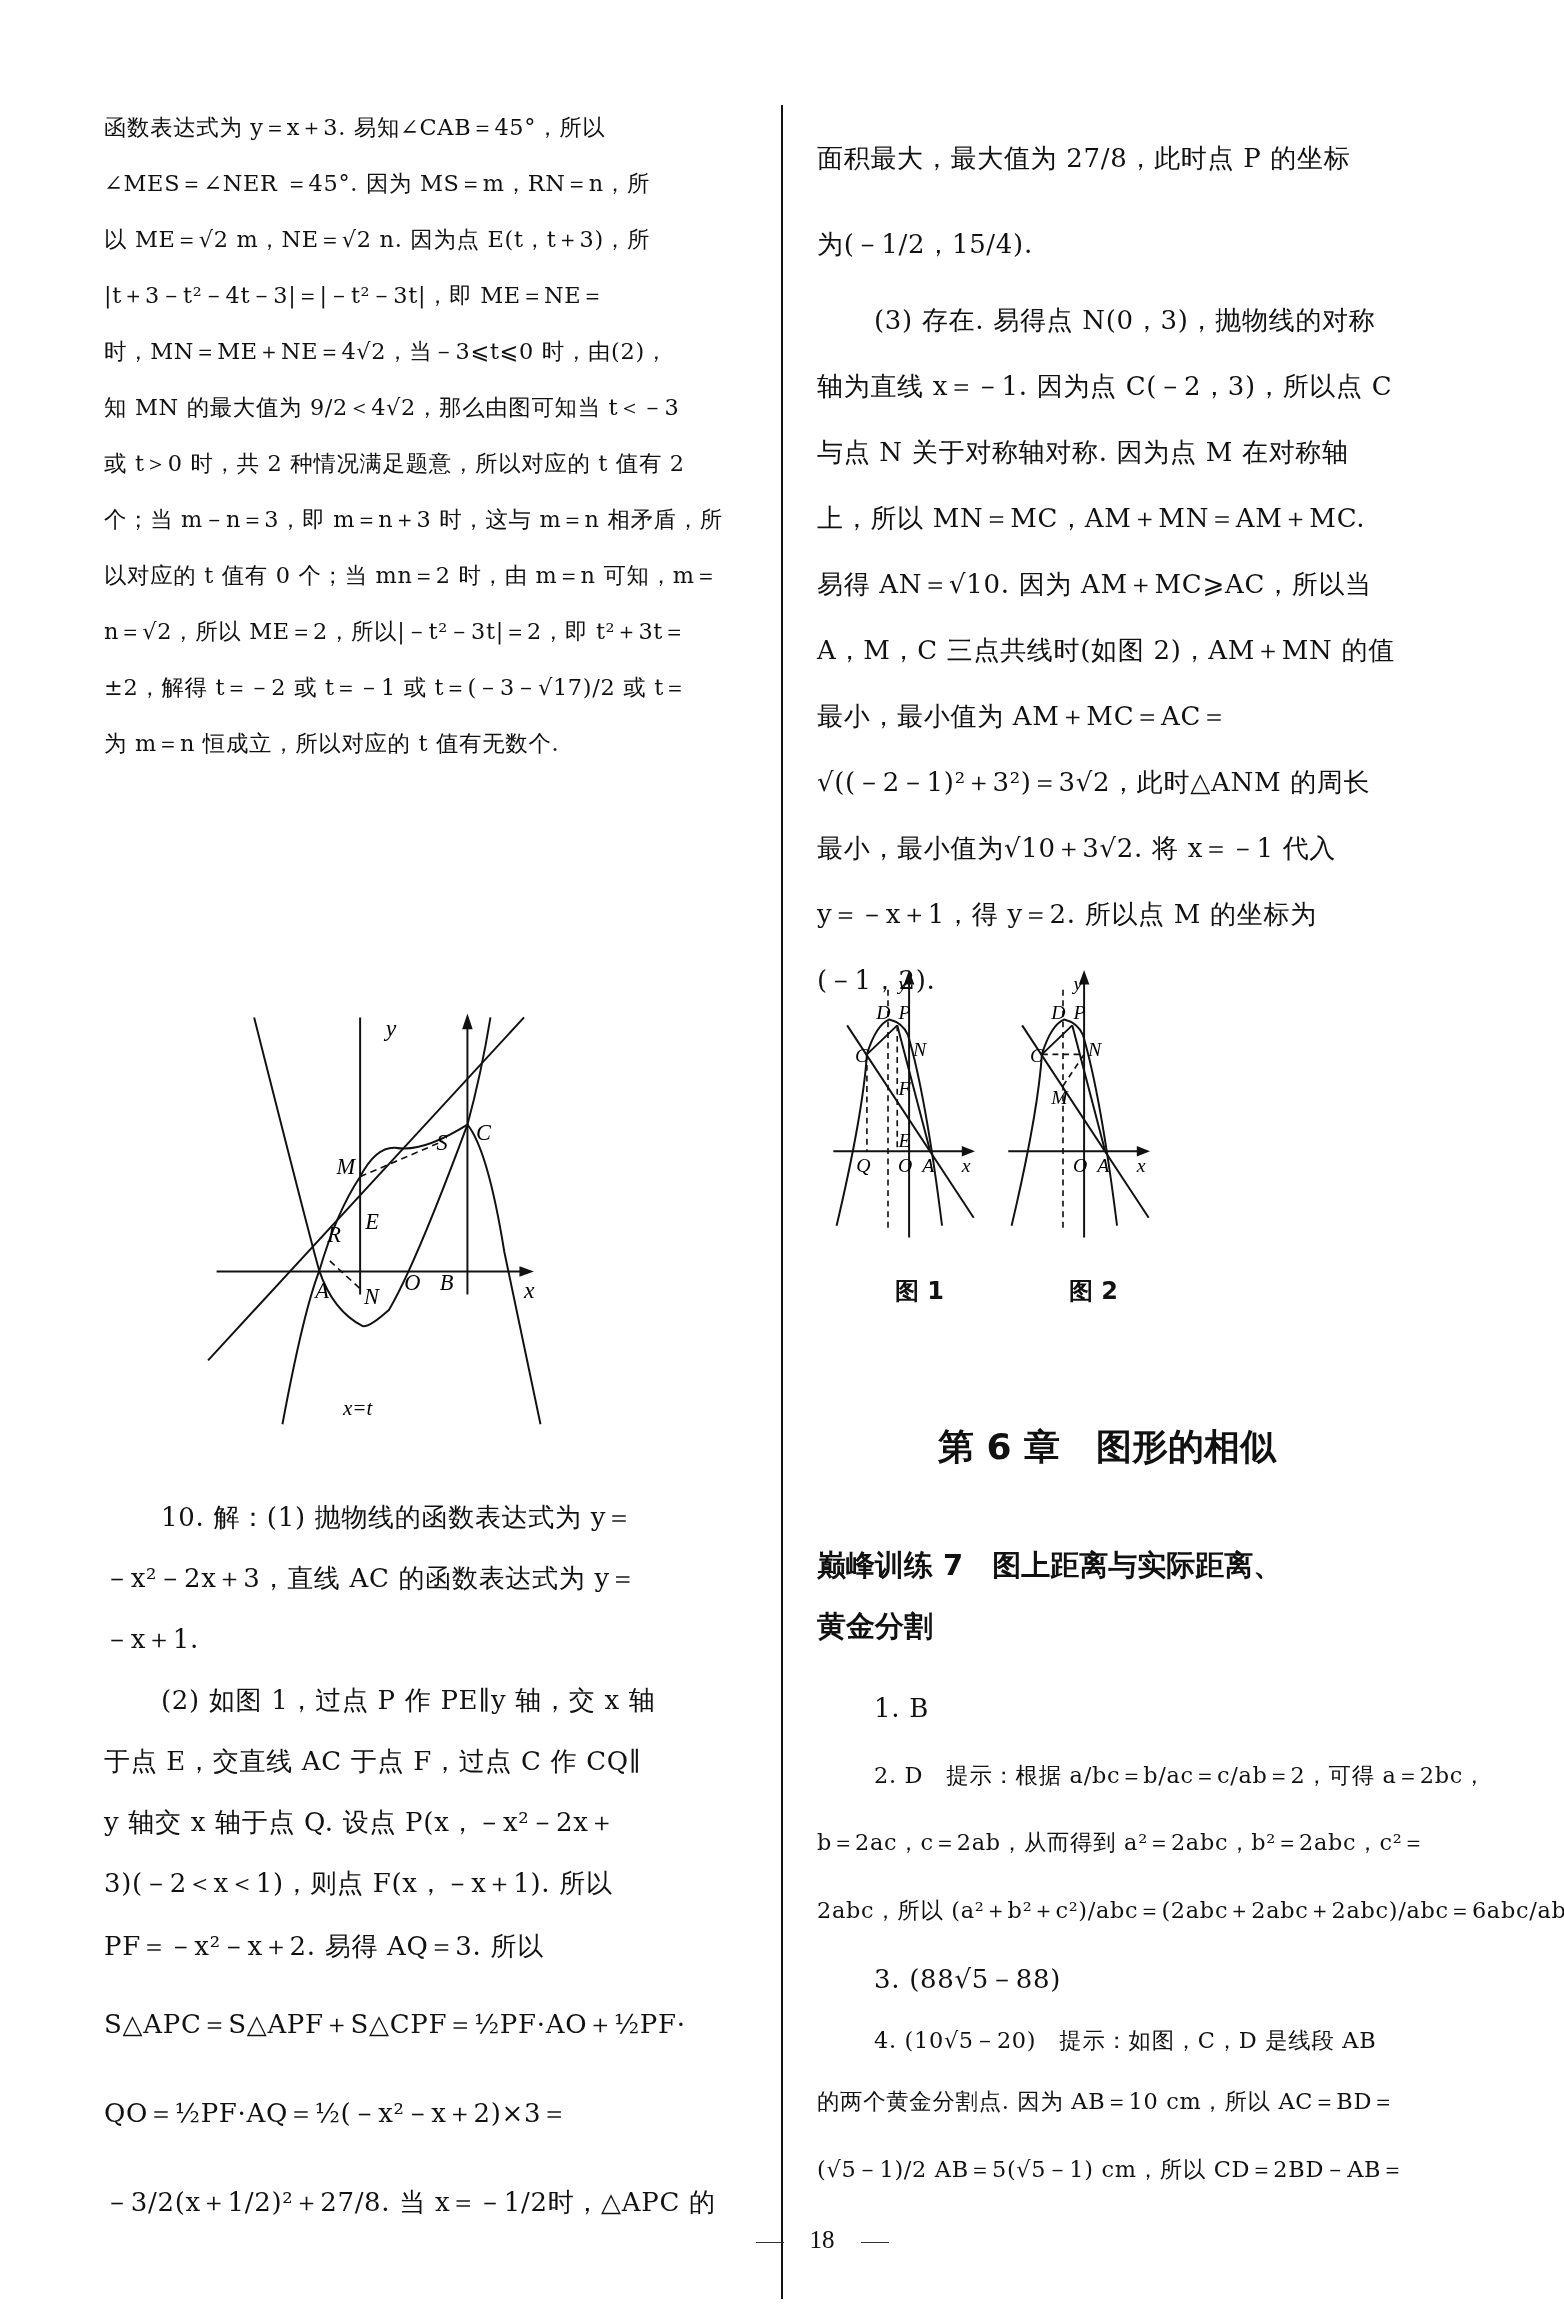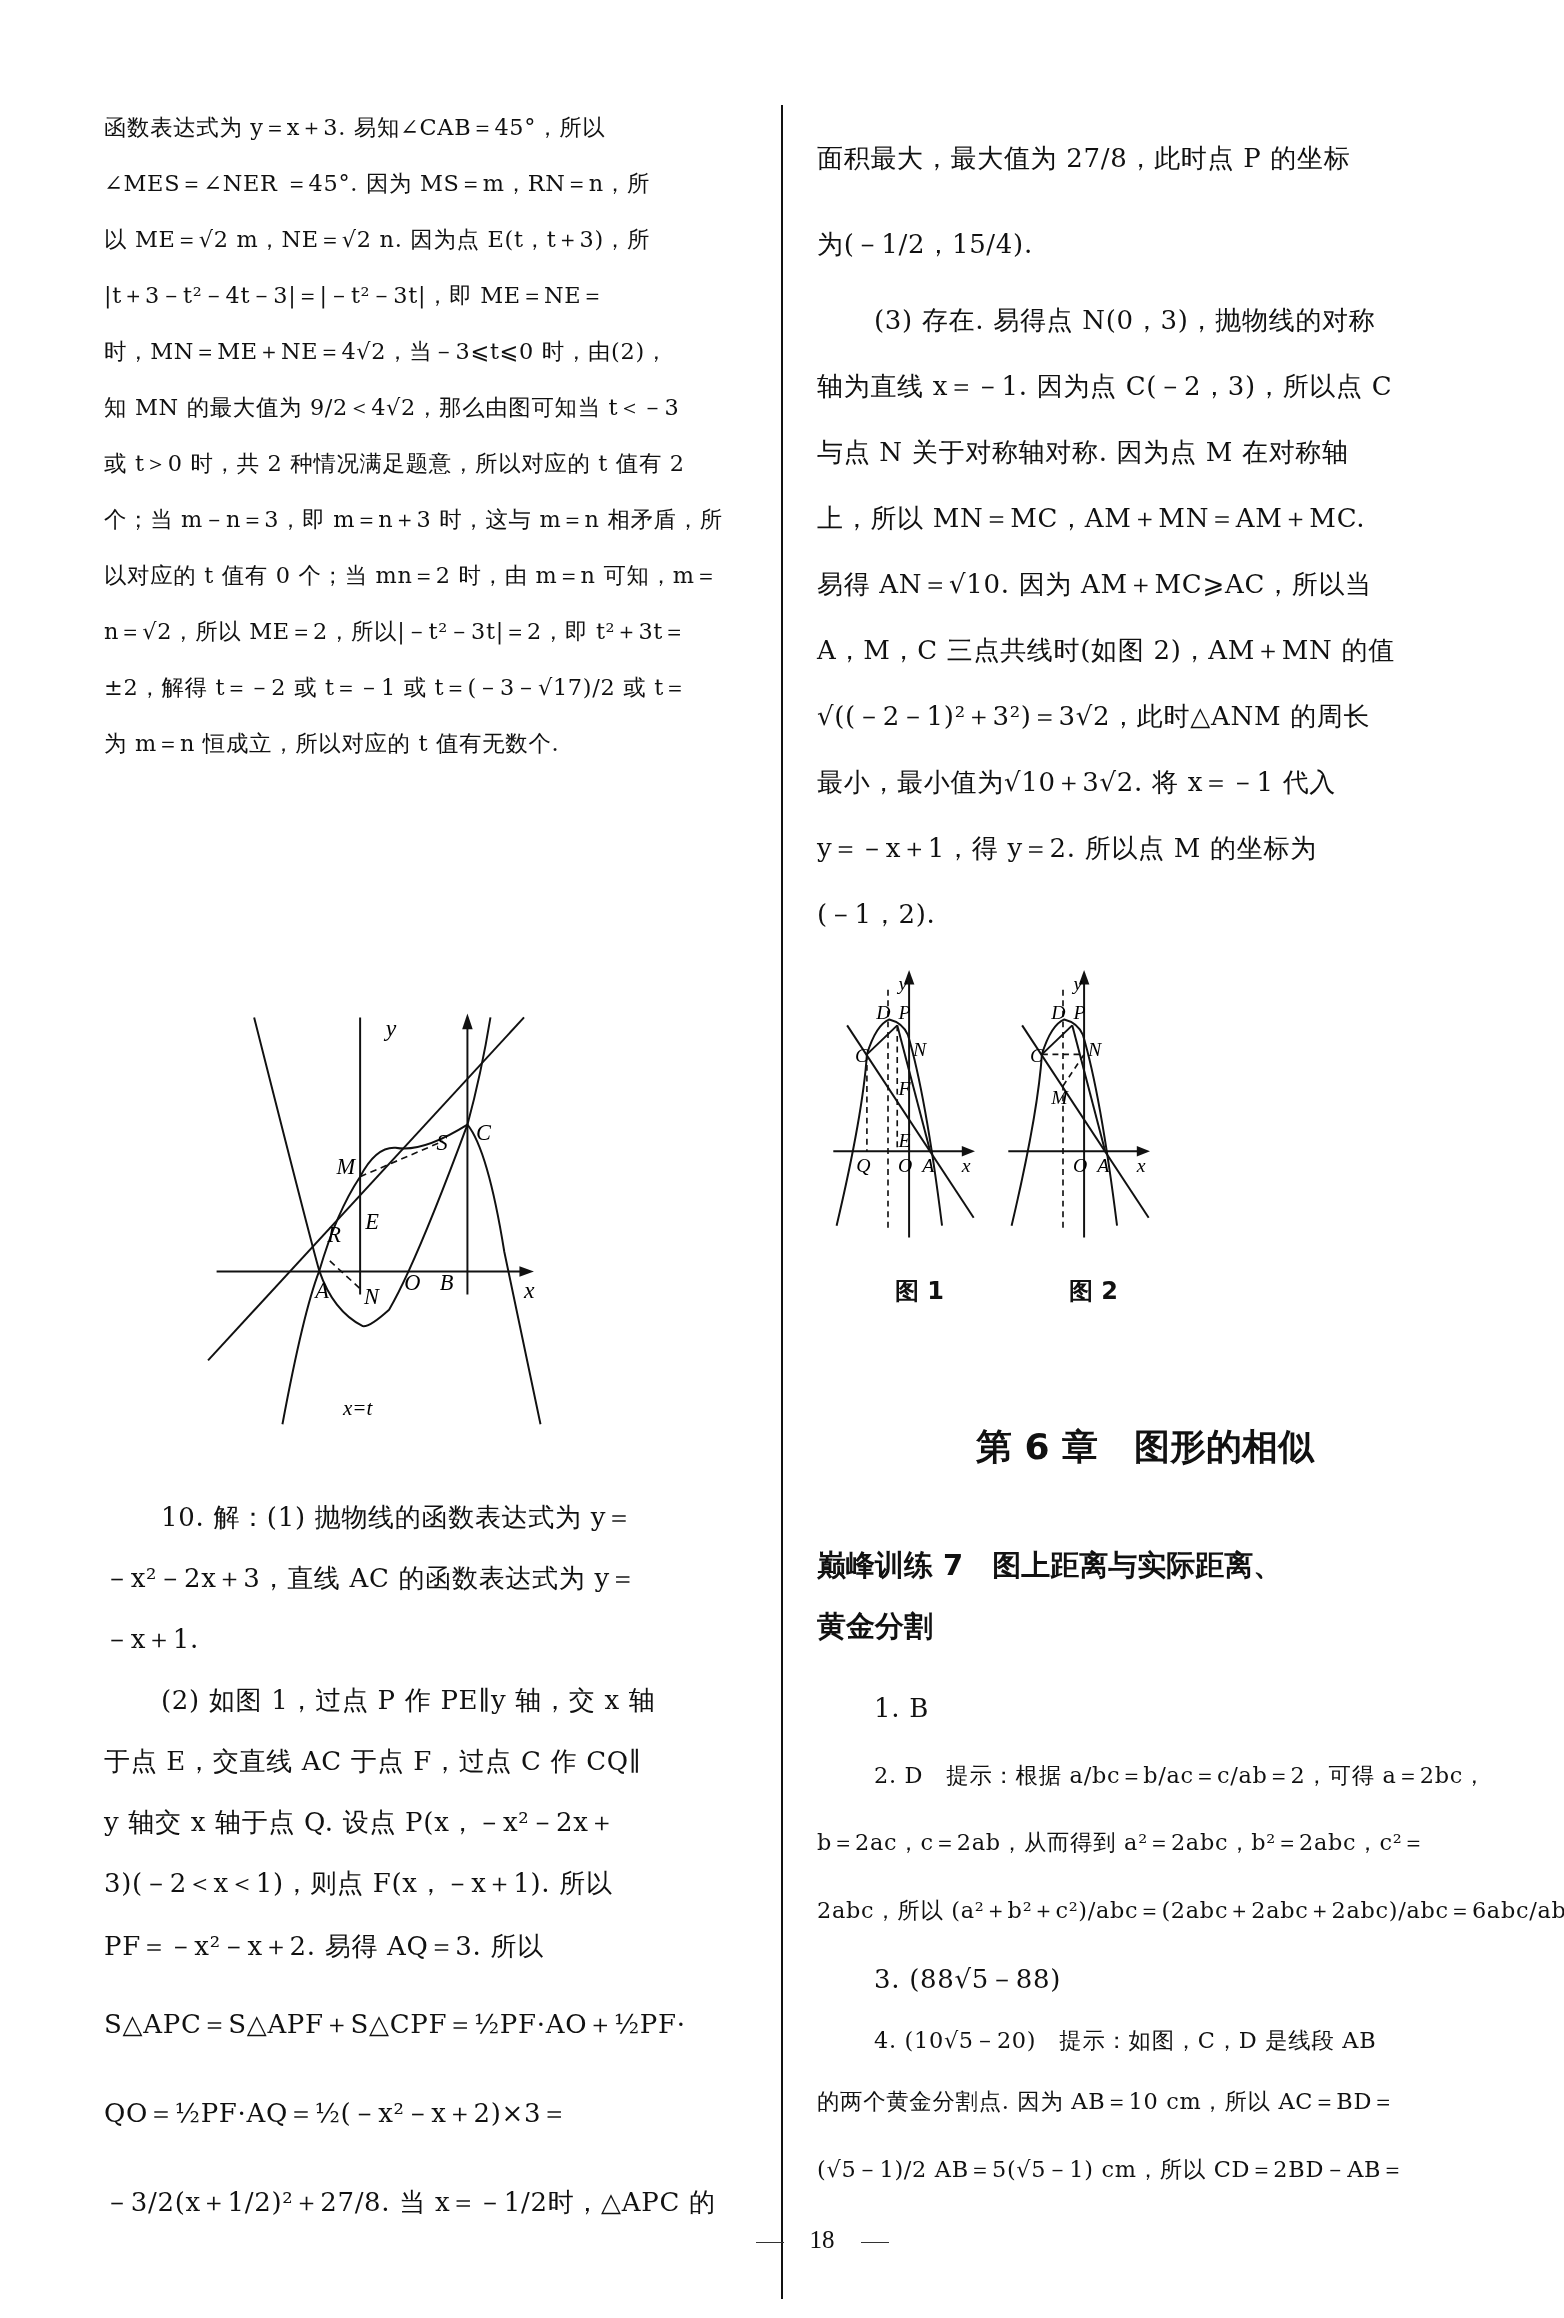--- a/index.html
+++ b/index.html
@@ -20,21 +20,21 @@
   .line {
     font-size: 26px; line-height: 1; height: 66px;
     display: flex; align-items: center; white-space: nowrap;
     text-align: justify; text-align-last: justify; letter-spacing: 0.7px;
   }
   #left .line { height: 56px; font-size: 22.4px; }
   .indent { padding-left: 57px; }
   .figure { position: absolute; }
   .fig-caption { position: absolute; font-family: "DejaVu Sans", sans-serif; font-weight: bold; font-size: 24px; }
   .chapter-title {
-    position: absolute; left: 817px; width: 656px; text-align: center;
+    position: absolute; left: 779px; width: 656px; text-align: center;
     font-family: "DejaVu Sans", sans-serif; font-weight: bold; font-size: 36px;
   }
   .section-title {
     position: absolute; left: 817px; width: 656px; 
     font-family: "DejaVu Sans", sans-serif; font-weight: bold; font-size: 29px; line-height: 61px;
   }
   .footer {
     position: absolute; left: 0; width: 1564px; top: 2226px; text-align: center;
     font-size: 25px; font-family: "Liberation Serif", serif; padding-left: 40px;
   }
@@ -111,20 +111,21 @@
 
 <div id="right" class="col" style="top:115px;">
   <div class="line" style="height:86px;">面积最大，最大值为 27/8，此时点 P 的坐标</div>
   <div class="line" style="height:86px;text-align-last:left;">为(－1/2，15/4).</div>
   <div class="line indent">(3) 存在. 易得点 N(0，3)，抛物线的对称</div>
   <div class="line">轴为直线 x＝－1. 因为点 C(－2，3)，所以点 C</div>
   <div class="line">与点 N 关于对称轴对称. 因为点 M 在对称轴</div>
   <div class="line">上，所以 MN＝MC，AM＋MN＝AM＋MC.</div>
   <div class="line">易得 AN＝√10. 因为 AM＋MC⩾AC，所以当</div>
   <div class="line">A，M，C 三点共线时(如图 2)，AM＋MN 的值</div>
+  <div class="line">最小，最小值为 AM＋MC＝AC＝</div>
   <div class="line">√((－2－1)²＋3²)＝3√2，此时△ANM 的周长</div>
   <div class="line">最小，最小值为√10＋3√2. 将 x＝－1 代入</div>
   <div class="line">y＝－x＋1，得 y＝2. 所以点 M 的坐标为</div>
   <div class="line" style="text-align-last:left;">(－1，2).</div>
 </div>
 
 <svg class="figure" style="left:830px; top:962px;" width="290" height="277" viewBox="0 0 440 420">
   <g fill="none" stroke="#111" stroke-width="3">
     <line x1="5" y1="287" x2="205" y2="287"></line>
     <polygon points="220,287 200,279 200,295" fill="#111" stroke="none"></polygon>

